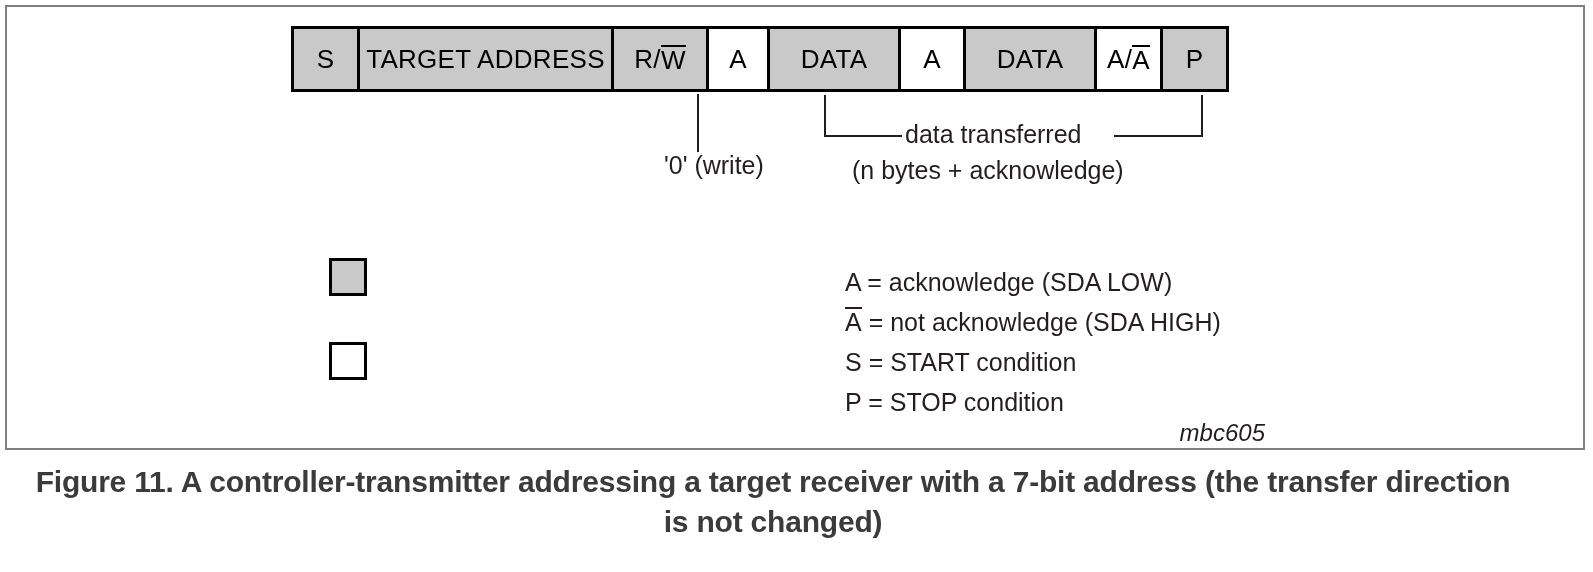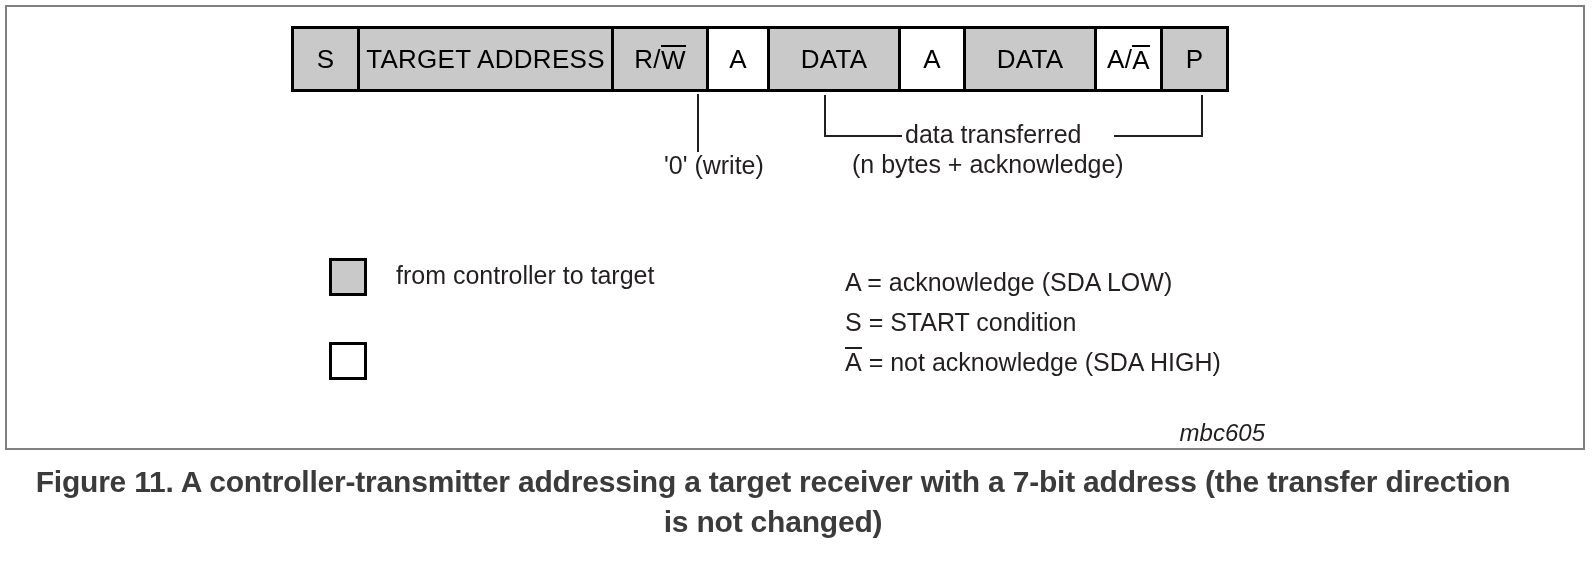--- a/index.html
+++ b/index.html
@@ -210,36 +210,38 @@
 
       <div class="seg" style="left:817px; top:128px; width:78px; height:2px;"></div>
 
       <div class="seg" style="left:1107px; top:128px; width:89px; height:2px;"></div>
 
       <div class="seg" style="left:1194px; top:88px; width:2px; height:42px;"></div>
     </div>
 
     <div class="ann-text" style="left:898px; top:113px;">data transferred</div>
 
-    <div class="ann-text" style="left:845px; top:143px;">(n bytes + acknowledge)</div>
+    <div class="ann-text" style="left:845px; top:149px;">(n bytes + acknowledge)</div>
 
     <div class="swatch shaded" style="left:322px; top:251px;"></div>
-    <div class="legend-text" style="left:389px; top:254px;">from controller to target</div>
 
     <div class="swatch plain" style="left:322px; top:335px;"></div>
 
     <div class="defs-list">
       <div class="def-row">
         <span>A</span><span> = acknowledge (SDA LOW)</span>
       </div>
       <div class="def-row">
+        <span class="ovl-char">A</span><span> = not acknowledge (SDA HIGH)</span>
+      </div>
+      <div class="def-row">
         <span>S</span><span> = START condition</span>
       </div>
       <div class="def-row">
-        <span class="ovl-char">A</span><span> = not acknowledge (SDA HIGH)</span>
+        <span>P</span><span> = STOP condition</span>
       </div>
     </div>
 
     <div class="doc-code">mbc605</div>
 
   </div>
 
   <div class="caption">Figure 11.  A controller-transmitter addressing a target receiver with a 7-bit address (the transfer direction is not changed)</div>
 
 </div>

